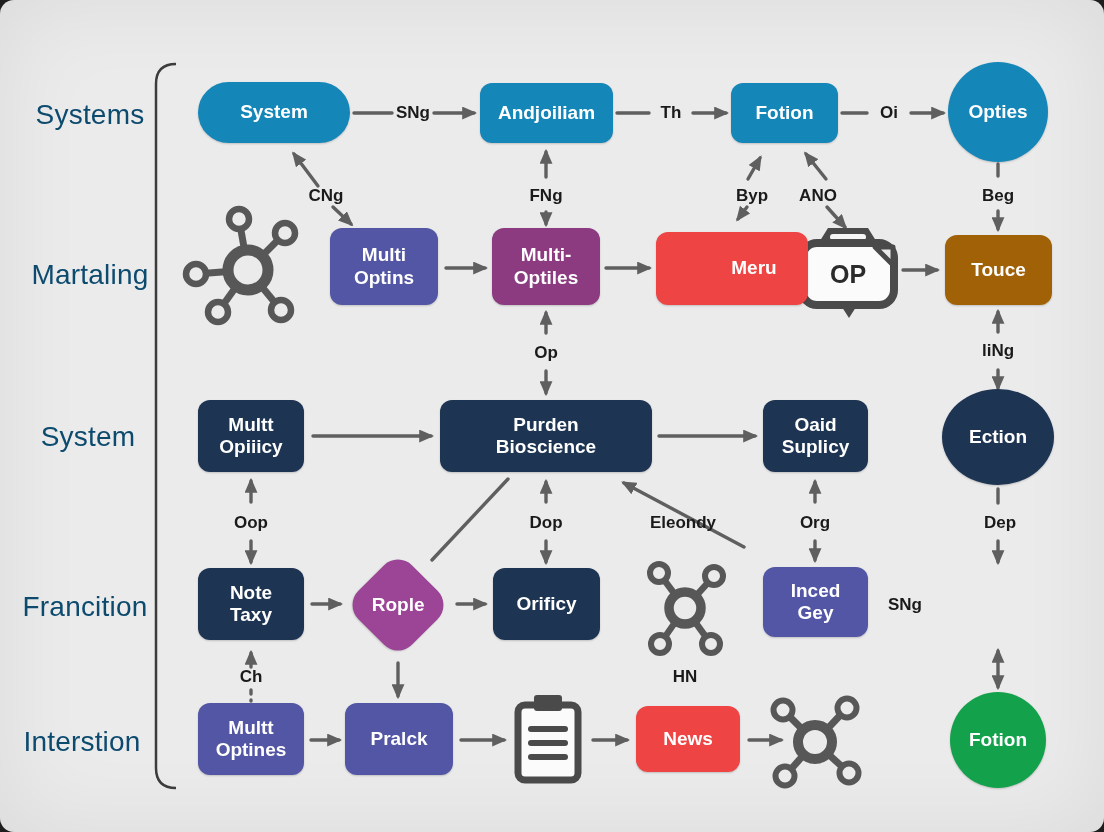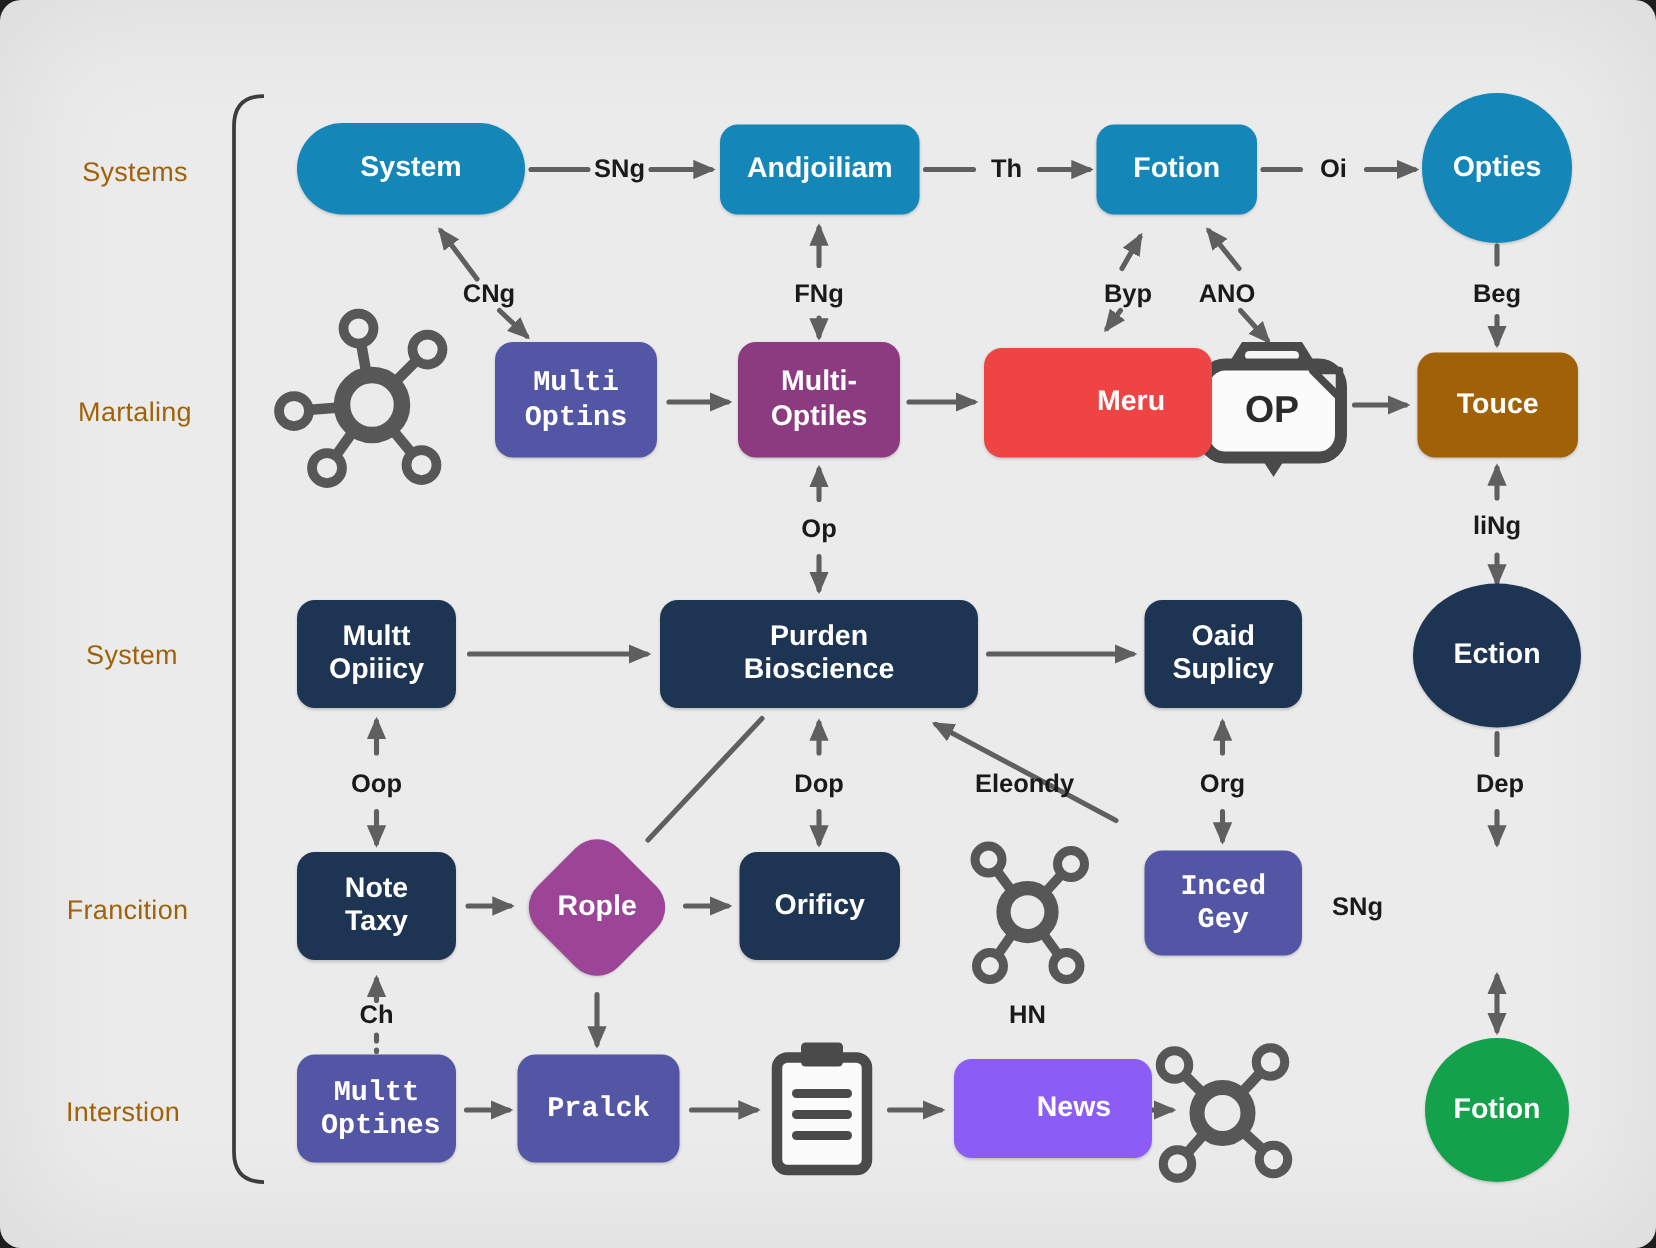--- a/index.html
+++ b/index.html
@@ -5,37 +5,37 @@
   html,body{margin:0;padding:0;background:#1e1e1e;}
   .canvas{
     position:relative;width:1104px;height:832px;margin:0 auto;
     background:#ebebec;border-radius:14px;overflow:hidden;
     font-family:"Liberation Sans",sans-serif;
     box-shadow:inset 0 0 90px rgba(0,0,0,0.07);
   }
   .layer{position:absolute;left:0;top:0;width:1104px;height:832px;}
   .rowlabel{
     position:absolute;transform:translate(-50%,-50%);
-    font-size:18px;font-weight:500;color:#a16207;letter-spacing:.2px;white-space:nowrap;
+    font-size:28px;font-weight:500;color:#0c4a6e;letter-spacing:.2px;white-space:nowrap;
   }
   .elabel{
     position:absolute;transform:translate(-50%,-50%);
     font-size:17px;font-weight:600;color:#1a1a1a;white-space:nowrap;
   }
   .node{
     position:absolute;display:flex;align-items:center;justify-content:center;
     color:#fff;font-size:19px;font-weight:600;text-align:center;line-height:1.18;
     border-radius:12px;box-shadow:0 1px 2px rgba(0,0,0,0.18);
   }
   .node span{display:block;}
   .teal{background:#1486b8;}
-  .indigo{background:#5356a4;font-family:Liberation Mono, monospace;}
+  .indigo{background:#5356a4;}
   .magenta{background:#8c3b80;}
   .purple{background:#ef4444;padding-left:44px;}
-  .purple2{background:#8b5cf6;padding-left:28px;}
+  .purple2{background:#ef4444;}
   .navy{background:#1d3452;}
   .orange{background:#a16207;}
   .green{background:#13a24b;}
   .pill{border-radius:31px;}
   .circle{border-radius:50%;}
   .diamond{
     transform:rotate(45deg);border-radius:20px;
   }
   .diamond span{transform:rotate(-45deg);}
   .oplabel{

